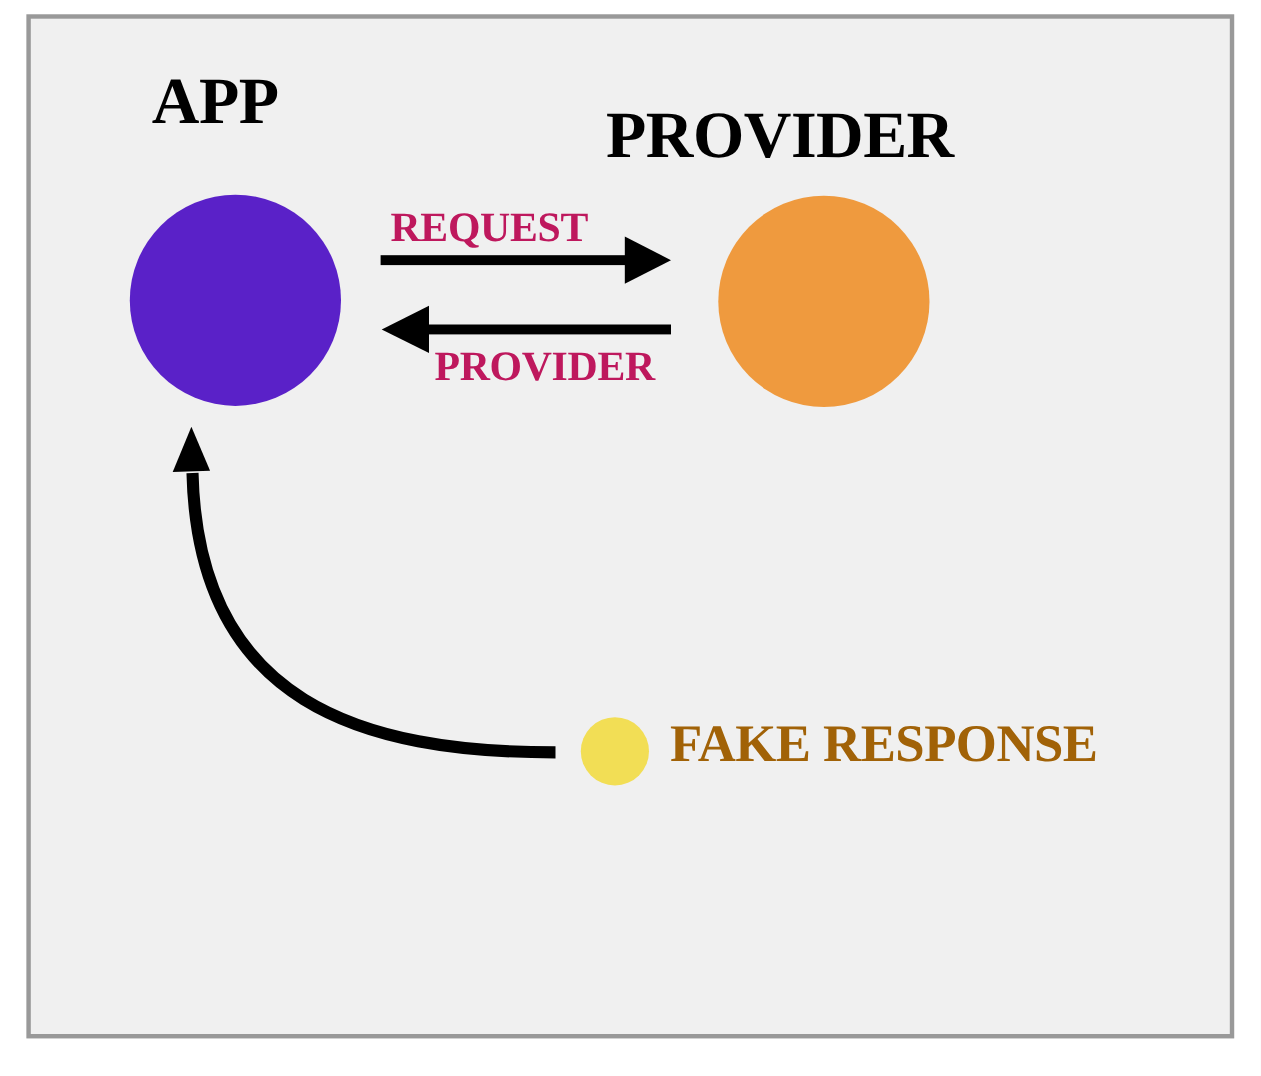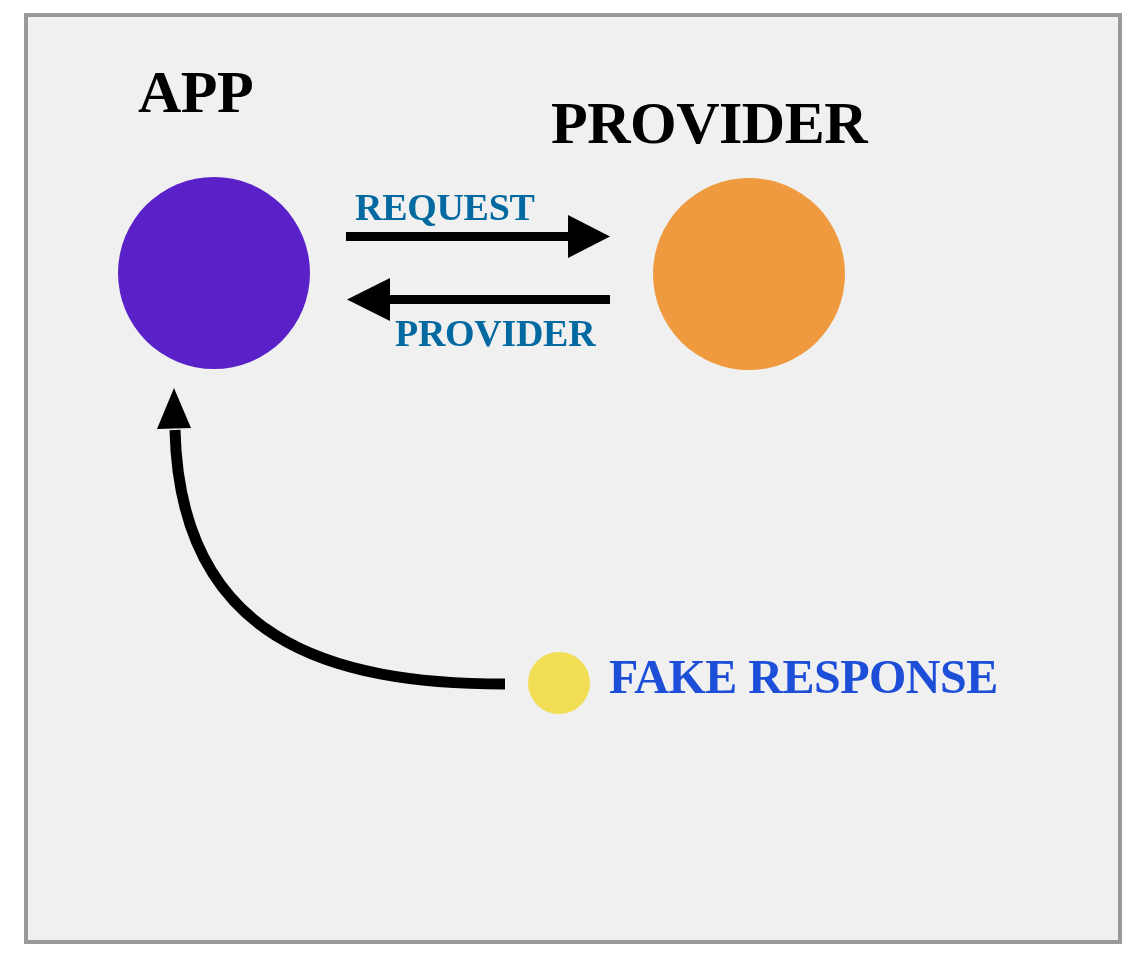--- a/index.html
+++ b/index.html
@@ -51,41 +51,41 @@
   }
   #provider-title {
     left: 551px;
     top: 62px;
     font-size: 60px;
     margin-top: 31px;
   }
   .edge-label {
     position: absolute;
     font-weight: bold;
-    color: #0369a1;
+    color: #be185d;
     white-space: nowrap;
     line-height: 1;
     font-size: 38px;
     letter-spacing: -0.3px;
   }
   #request-label {
     left: 355px;
     top: 188px;
   }
   #response-label {
     left: 395px;
     top: 314px;
   }
   #fake-response-label {
     position: absolute;
     left: 609px;
     top: 653px;
     font-size: 48px;
     font-weight: bold;
-    color: #1d4ed8;
+    color: #a16207;
     white-space: nowrap;
     line-height: 1;
     letter-spacing: -0.5px;
   }
   .circle {
     position: absolute;
     border-radius: 50%;
   }
   #app-circle {
     left: 118px;

